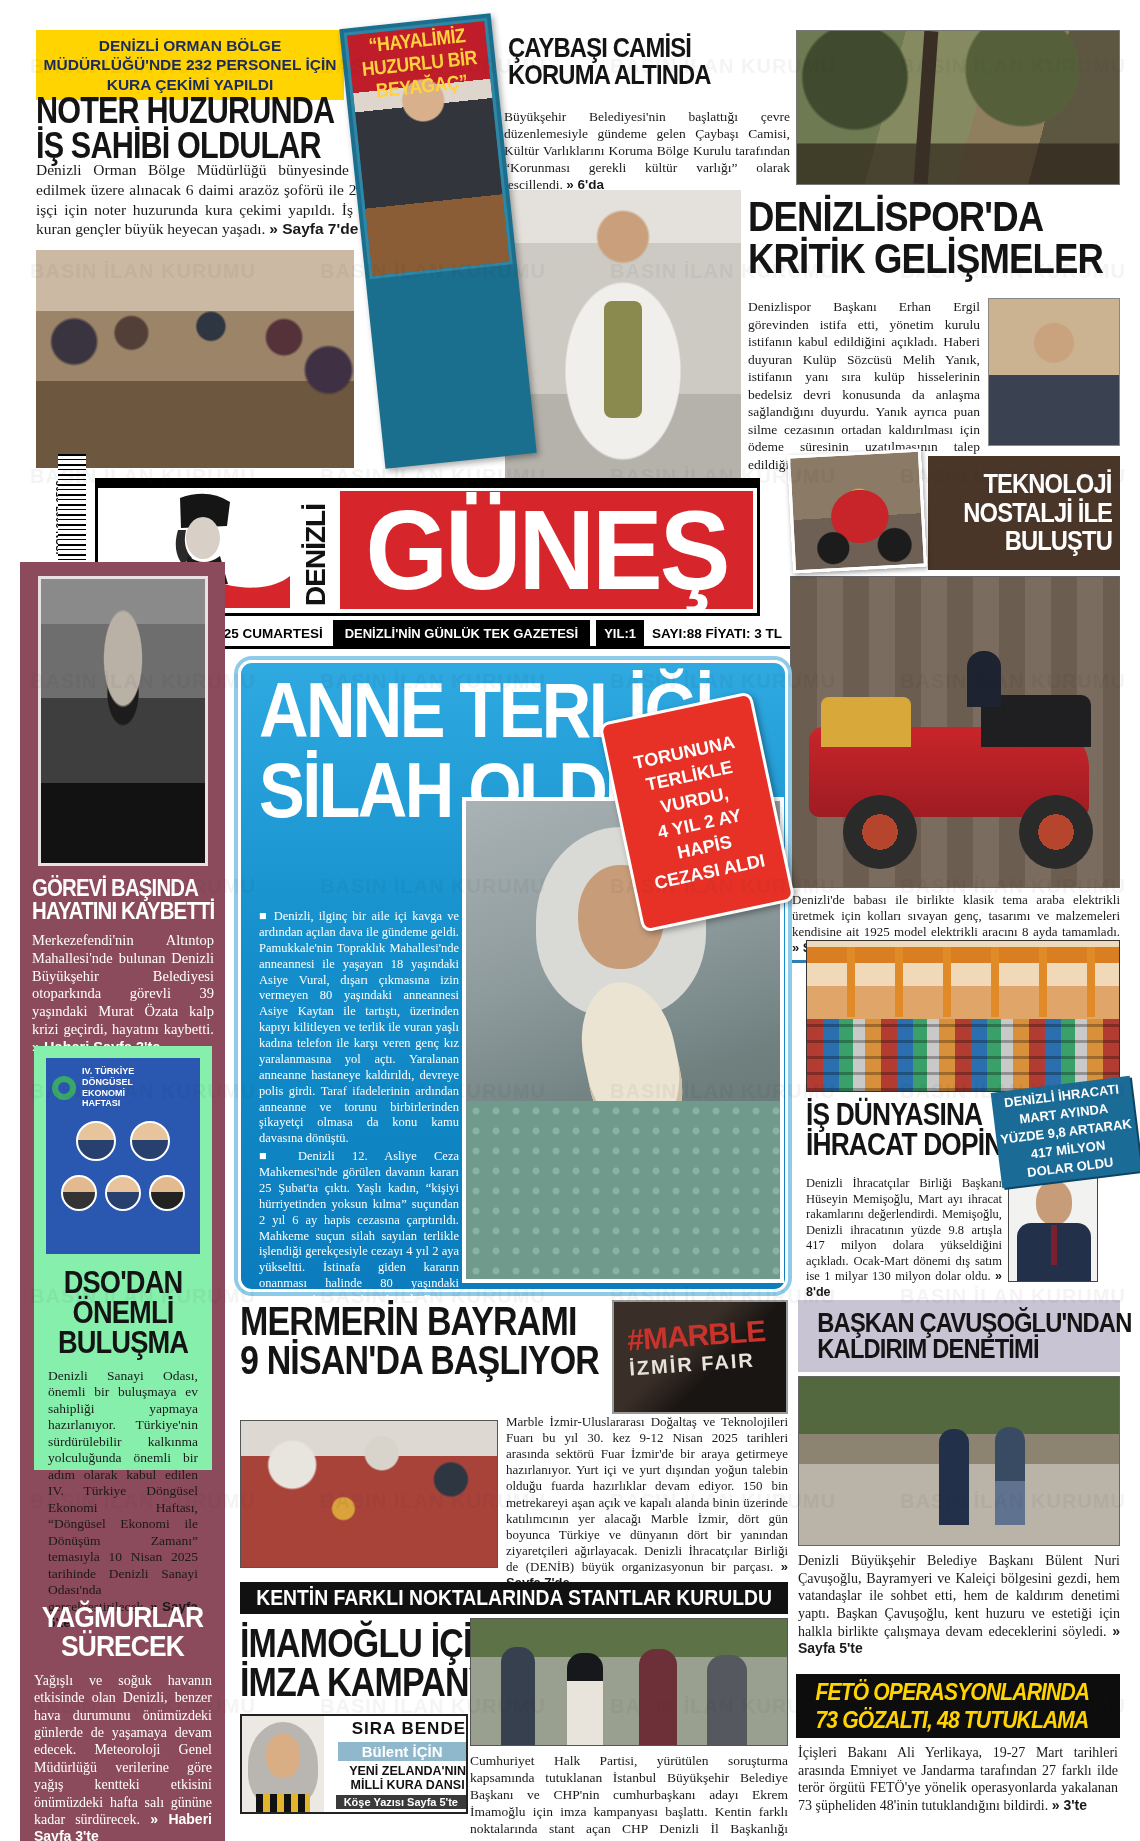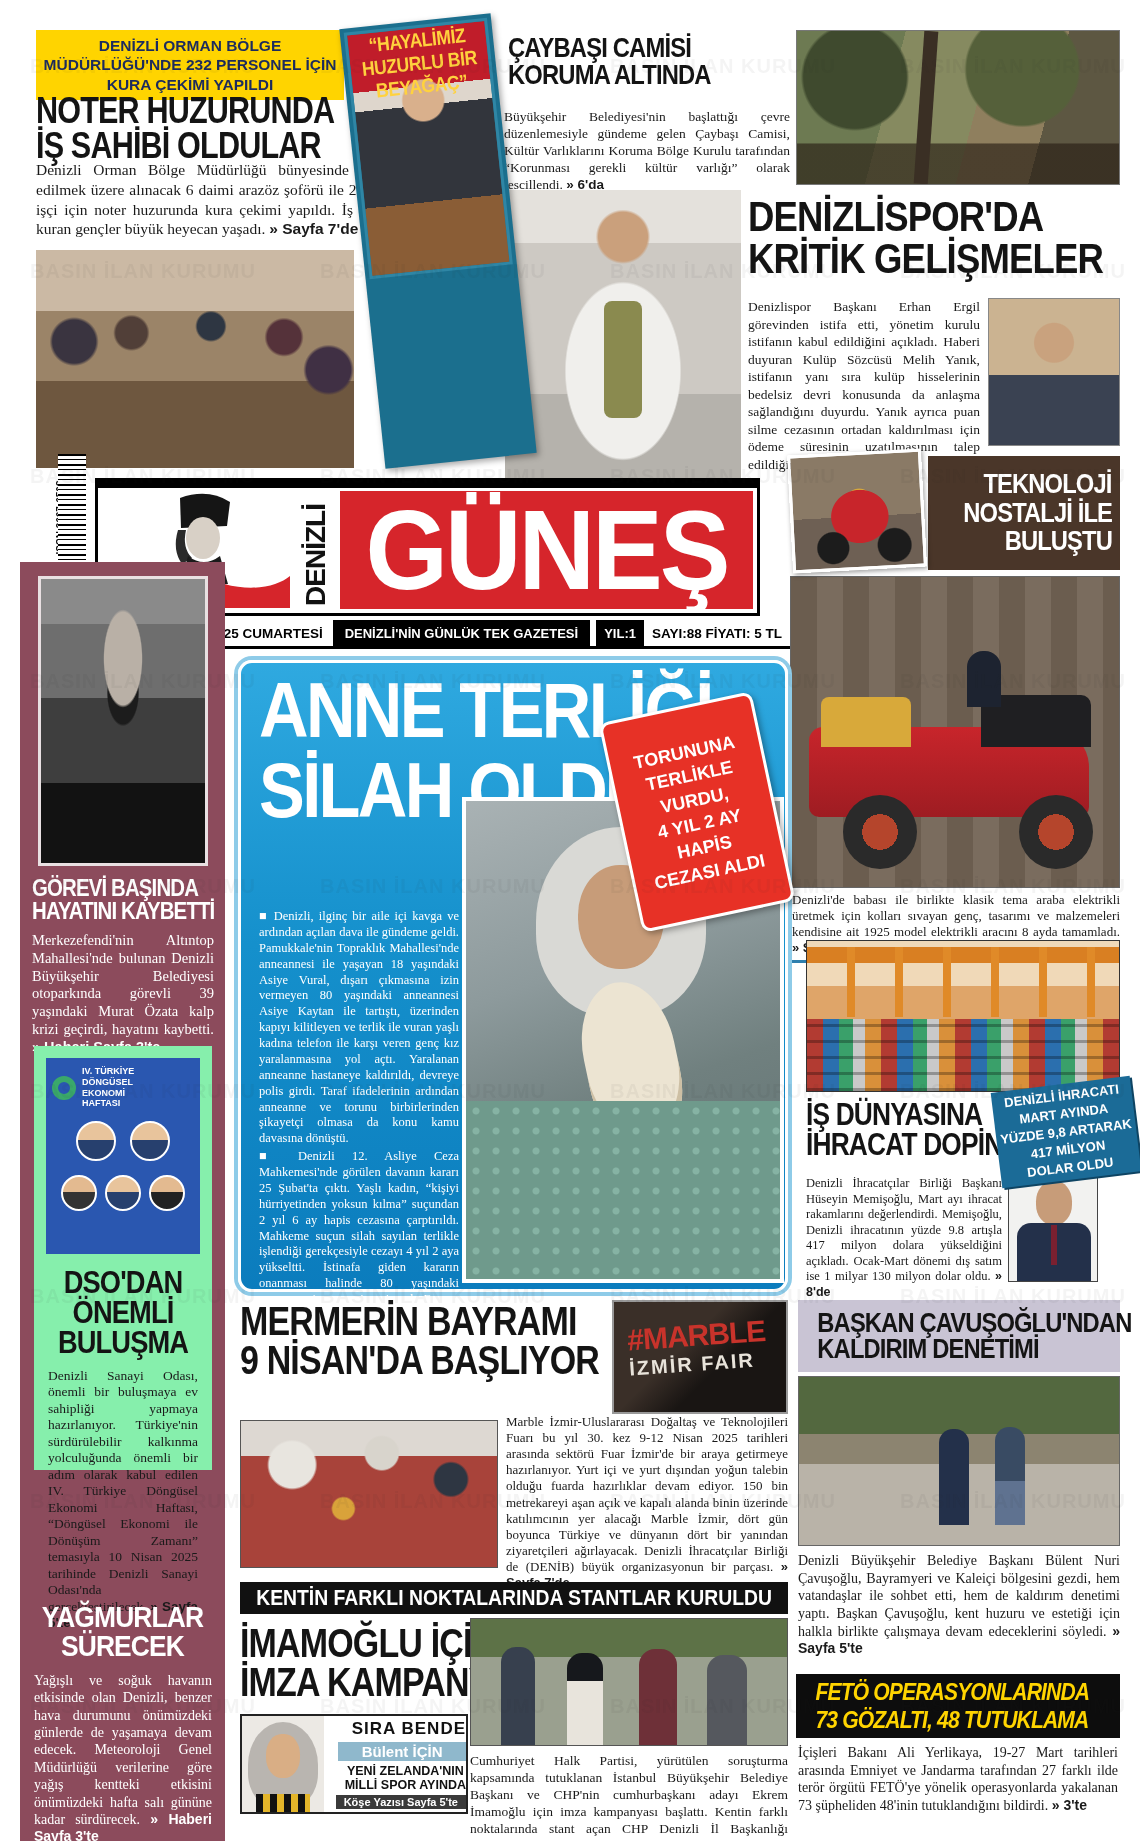--- a/index.html
+++ b/index.html
@@ -121,21 +121,21 @@
     <div class="abs" style="left:242px;top:10px;width:413px;height:118px;background:#d6252b;display:flex;align-items:center;justify-content:center;">
       <span style="color:#fff;font-weight:900;font-size:104px;letter-spacing:-3px;transform:scale(1.02,1.08);line-height:1;">GÜNEŞ</span>
     </div>
   </div>
 
   <div class="abs" style="left:95px;top:620px;width:695px;height:26px;border-bottom:3px solid #000;display:flex;align-items:stretch;font-weight:900;">
     <div style="width:108px;background:#000;"></div>
     <div style="padding:0 10px;display:flex;align-items:center;color:#000;font-size:13.5px;white-space:nowrap;">05 NİSAN 2025 CUMARTESİ</div>
     <div style="background:#000;color:#fff;padding:0 12px;display:flex;align-items:center;font-size:13px;white-space:nowrap;">DENİZLİ'NİN GÜNLÜK TEK GAZETESİ</div>
     <div style="background:#000;color:#fff;padding:0 8px;margin-left:6px;display:flex;align-items:center;font-size:13px;white-space:nowrap;">YIL:1</div>
-    <div style="padding:0 8px;display:flex;align-items:center;color:#000;font-size:13.5px;white-space:nowrap;">SAYI:88 FİYATI: 5 TL</div>
+    <div style="padding:0 8px;display:flex;align-items:center;color:#000;font-size:13.5px;white-space:nowrap;">SAYI:88 FİYATI: 3 TL</div>
   </div>
 
   <div class="ph" style="left:790px;top:452px;width:134px;height:118px;transform:rotate(-3deg);border:3px solid #fff;
               box-shadow:1px 2px 5px rgba(0,0,0,.4);box-sizing:border-box;z-index:5;
               background:
                radial-gradient(circle at 30% 82%, #1c1c1c 0 12%, rgba(0,0,0,0) 13%),
                radial-gradient(circle at 78% 82%, #1c1c1c 0 12%, rgba(0,0,0,0) 13%),
                radial-gradient(ellipse at 52% 55%, #c8252b 0 30%, rgba(0,0,0,0) 31%),
                radial-gradient(ellipse at 52% 42%, #d8a93a 0 14%, rgba(0,0,0,0) 15%),
                linear-gradient(180deg,#8a7a66 0 55%,#6e6054 55% 100%);"></div>
@@ -340,21 +340,21 @@
     <div class="ph" style="position:relative;width:82px;height:100%;flex:0 0 auto;background:#ece9e4;">
       <div class="abs" style="left:6px;top:6px;width:70px;height:86px;border-radius:50% 50% 40% 40%;background:#b9b5b0;"></div>
       <div class="abs" style="left:24px;top:18px;width:34px;height:44px;border-radius:46%;background:#d9ae85;"></div>
       <div class="abs" style="left:14px;bottom:0;width:54px;height:18px;background:repeating-linear-gradient(90deg,#111 0 7px,#e3b52a 7px 14px);"></div>
     </div>
     <div style="flex:1;display:flex;flex-direction:column;align-items:flex-end;justify-content:center;gap:3px;">
       <div style="font-weight:900;font-size:17px;letter-spacing:1px;color:#111;">SIRA BENDE</div>
       <div style="background:#8fb8cc;color:#fff;font-weight:900;font-size:15px;width:90%;text-align:center;padding:1px 0;">Bülent İÇİN</div>
       <div style="font-weight:900;font-size:12.5px;color:#111;text-align:center;line-height:1.15;">
         <span>YENİ ZELANDA'NIN</span><br>
-        <span>MİLLİ SPOR AYINDA</span>
+        <span>MİLLİ KURA DANSI</span>
       </div>
       <div style="background:#3a3a3a;color:#fff;font-weight:700;font-size:11px;padding:1px 8px;">Köşe Yazısı Sayfa 5'te</div>
     </div>
   </div>
   <p class="abs ser bodytxt" style="left:470px;top:1752px;width:318px;margin:0;font-size:13.5px;line-height:1.26;">
     <span>Cumhuriyet Halk Partisi, yürütülen soruşturma kapsamında tutuklanan İstanbul Büyükşehir Belediye Başkanı ve CHP'nin cumhurbaşkanı adayı Ekrem İmamoğlu için imza kampanyası başlattı. Kentin farklı noktalarında stant açan CHP Denizli İl Başkanlığı vatandaşlardan destek imzası alıyor.</span>
     <b class="ref">» Sayfa 5'te</b>
   </p>
 
   <div id="wm">

